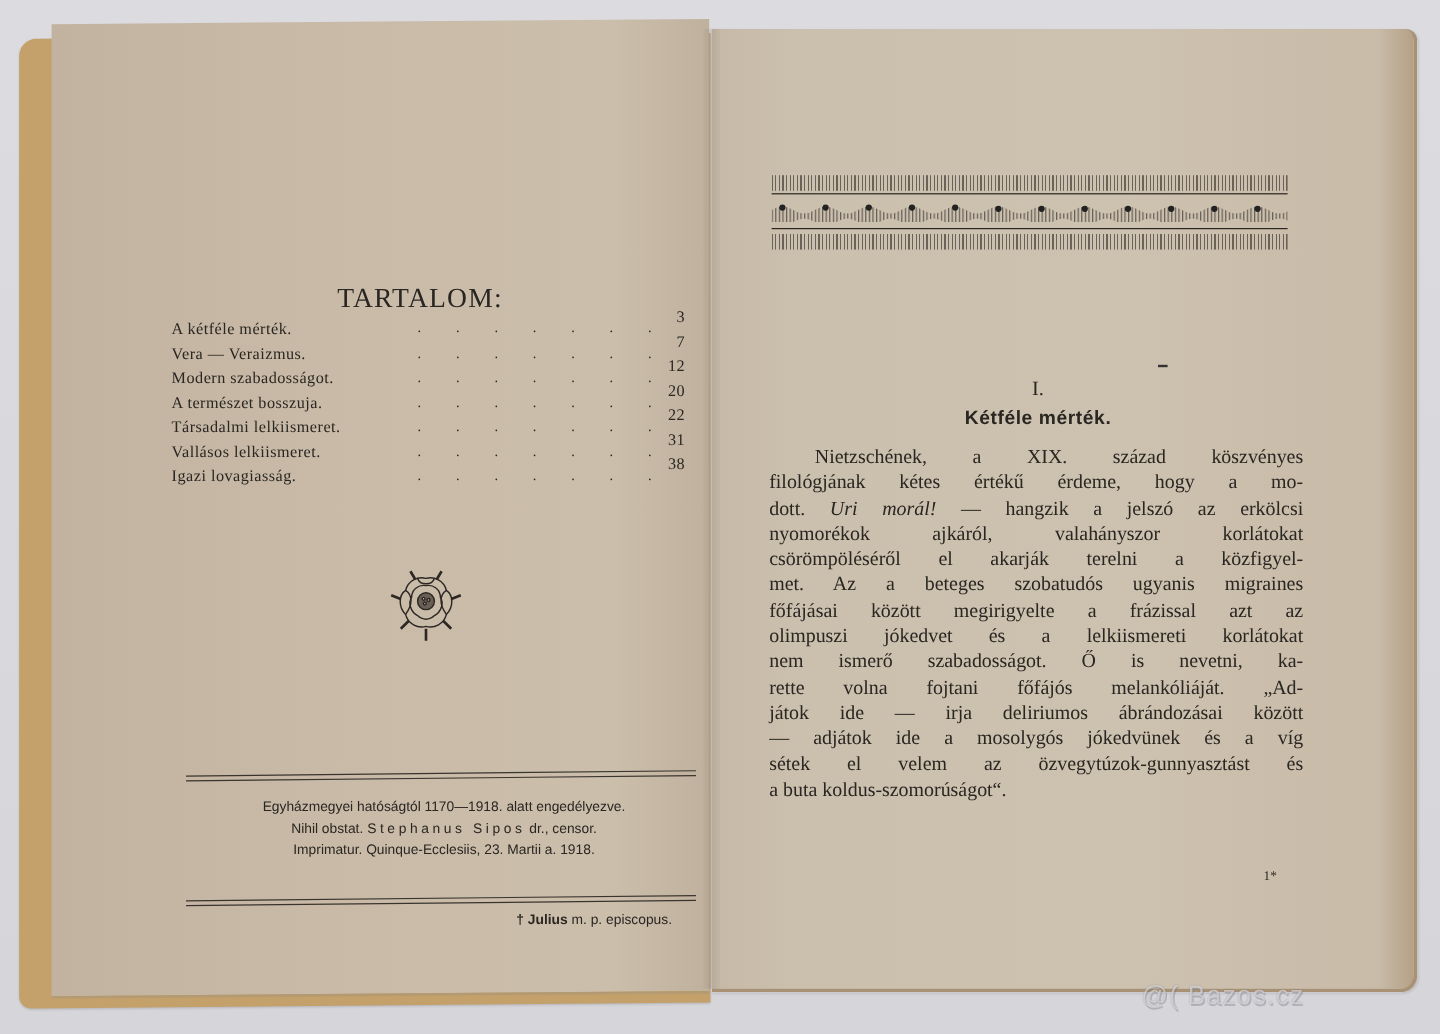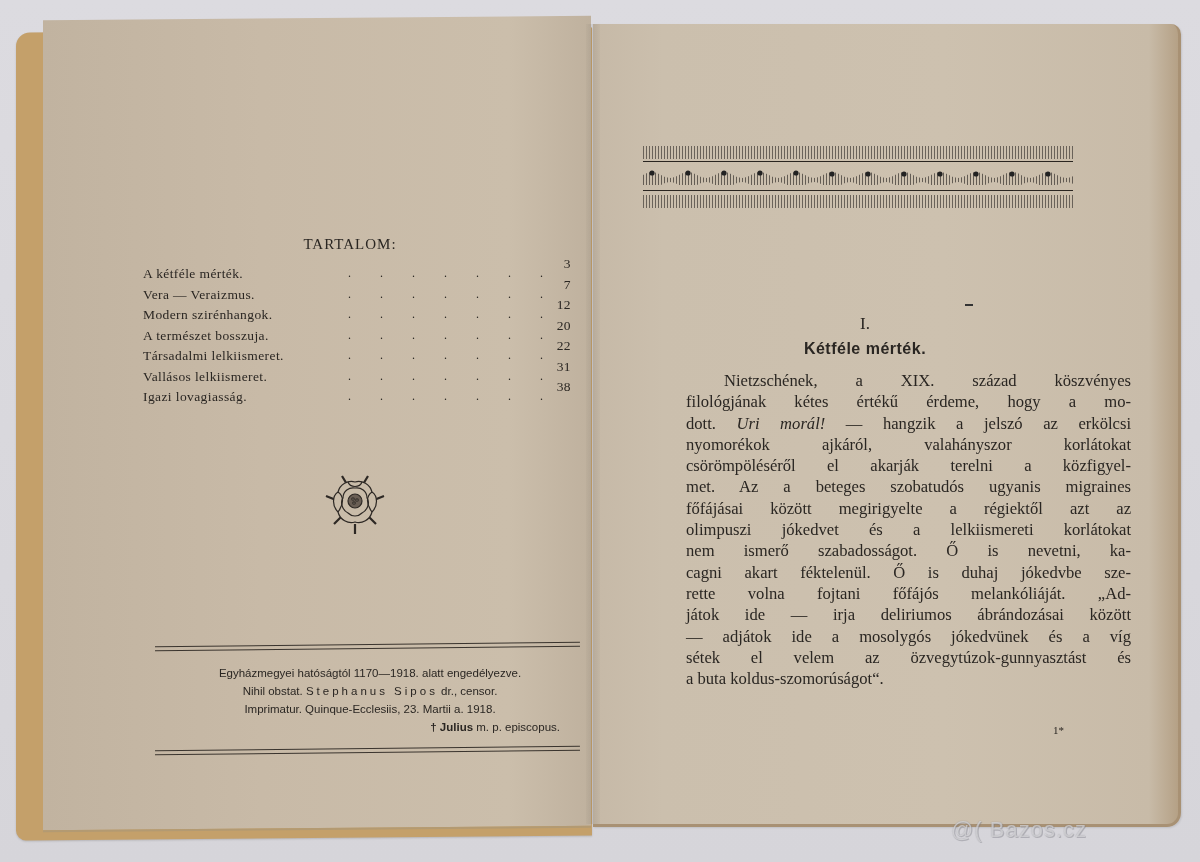--- a/index.html
+++ b/index.html
@@ -34,21 +34,21 @@
     box-shadow:1px 1px 2px rgba(0,0,0,0.1);
   }
   .gutter {
     position:absolute; left:586px; top:24px; width:14px; height:800px;
     background:linear-gradient(90deg,rgba(0,0,0,0.02),rgba(0,0,0,0.08),rgba(0,0,0,0.02));
   }
 
   
   .toc-title {
     position:absolute; left:240px; top:236px; width:220px; text-align:center;
-    font-size:15px; letter-spacing:1px;
+    font-size:23px; letter-spacing:1px;
   }
   .toc {
     position:absolute; left:143px; top:258px; width:432px;
   }
   .toc-row {
     position:relative; height:20.5px; font-size:13.5px; letter-spacing:0.4px;font-family:Liberation Serif, serif;
   }
   .toc-label { position:absolute; left:0; top:8px; }
   .toc-dots {
     position:absolute; left:205px; top:8px; width:195px;
@@ -59,21 +59,21 @@
   
   .rose { position:absolute; left:322px; top:470px; width:66px; height:66px; }
 
   
   .imprim-rule { position:absolute; left:155px; width:425px; height:3px; border-top:1px solid #3a342e; border-bottom:1px solid #3a342e; }
   .imprim {
     position:absolute; left:160px; top:664px; width:420px;
     font-family:"Liberation Sans","DejaVu Sans",sans-serif; font-size:11.5px;
     text-align:center; line-height:18px;
   }
-  .imprim .sig { text-align:right; padding-right:20px; }
+  .imprim .sig { text-align:right; padding-right:20px;margin-top:40px; }
   .imprim .sig b { font-weight:bold; }
   .spaced { letter-spacing:3px; }
 
   
   .orn { position:absolute; left:643px; width:430px; }
   .hatch {
     height:13px;
     background:repeating-linear-gradient(90deg,#4a443e 0 1px,transparent 1px 3px);
     opacity:0.75;
   }
@@ -81,21 +81,21 @@
   .wave-band { position:relative; height:18px; }
   .wave-band svg { position:absolute; left:0; top:0; }
 
   .chap-num { position:absolute; left:640px; top:314px; width:450px; text-align:center; font-size:17px; }
   .chap-title {
     position:absolute; left:640px; top:340px; width:450px; text-align:center;
     font-family:"Liberation Sans","DejaVu Sans",sans-serif; font-weight:bold; font-size:16px; letter-spacing:0.5px;
   }
   .body-text {
     position:absolute; left:641px; top:370px; width:445px;
-    font-size:16.6px; line-height:21.3px; text-align:justify;margin-left:45px;
+    font-size:16.6px; line-height:21.3px; text-align:justify;
   }
   .body-line { display:block; text-align:justify; text-align-last:justify; white-space:nowrap; height:21.3px; }
   .body-line.indent { padding-left:38px; }
   .body-line.last { text-align-last:left; }
   .body-line i { font-style:italic; }
   .sig-mark { position:absolute; left:1053px; top:724px; font-size:11px; }
   .tick-mark { position:absolute; left:965px; top:304px; width:8px; height:2px; background:#333; }
 
   .watermark {
     position:absolute; left:951px; top:817px;
@@ -121,21 +121,21 @@
     <span class="toc-label">A kétféle mérték.</span>
     <span class="toc-dots">. . . . . . . . . .</span>
     <span class="toc-page">3</span>
   </div>
   <div class="toc-row">
     <span class="toc-label">Vera — Veraizmus.</span>
     <span class="toc-dots">. . . . . . . . . .</span>
     <span class="toc-page">7</span>
   </div>
   <div class="toc-row">
-    <span class="toc-label">Modern szirénhangok.</span>
+    <span class="toc-label">Modern szabadosságot.</span>
     <span class="toc-dots">. . . . . . . . . .</span>
     <span class="toc-page">12</span>
   </div>
   <div class="toc-row">
     <span class="toc-label">A természet bosszuja.</span>
     <span class="toc-dots">. . . . . . . . . .</span>
     <span class="toc-page">20</span>
   </div>
   <div class="toc-row">
     <span class="toc-label">Társadalmi lelkiismeret.</span>
@@ -224,24 +224,23 @@
 <div class="chap-num">I.</div>
 <div class="chap-title">Kétféle mérték.</div>
 
 <div class="body-text">
   <span class="body-line indent">Nietzschének, a XIX. század köszvényes</span>
   <span class="body-line">filológjának kétes értékű érdeme, hogy a mo-</span>
   <span class="body-line"><span>dott. </span><i>Uri morál!</i><span> — hangzik a jelszó az erkölcsi</span></span>
   <span class="body-line">nyomorékok ajkáról, valahányszor korlátokat</span>
   <span class="body-line">csörömpöléséről el akarják terelni a közfigyel-</span>
   <span class="body-line">met. Az a beteges szobatudós ugyanis migraines</span>
-  <span class="body-line">főfájásai között megirigyelte a régiektől azt az</span>
+  <span class="body-line">főfájásai között megirigyelte a frázissal azt az</span>
   <span class="body-line">olimpuszi jókedvet és a lelkiismereti korlátokat</span>
   <span class="body-line">nem ismerő szabadosságot. Ő is nevetni, ka-</span>
-  <span class="body-line">cagni akart féktelenül. Ő is duhaj jókedvbe sze-</span>
   <span class="body-line">rette volna fojtani főfájós melankóliáját. „Ad-</span>
   <span class="body-line">játok ide — irja deliriumos ábrándozásai között</span>
   <span class="body-line">— adjátok ide a mosolygós jókedvünek és a víg</span>
   <span class="body-line">sétek el velem az özvegytúzok-gunnyasztást és</span>
   <span class="body-line last">a buta koldus-szomorúságot“.</span>
 </div>
 
 <div class="sig-mark">1*</div>
 
 <div class="watermark">@( Bazos.cz</div>

